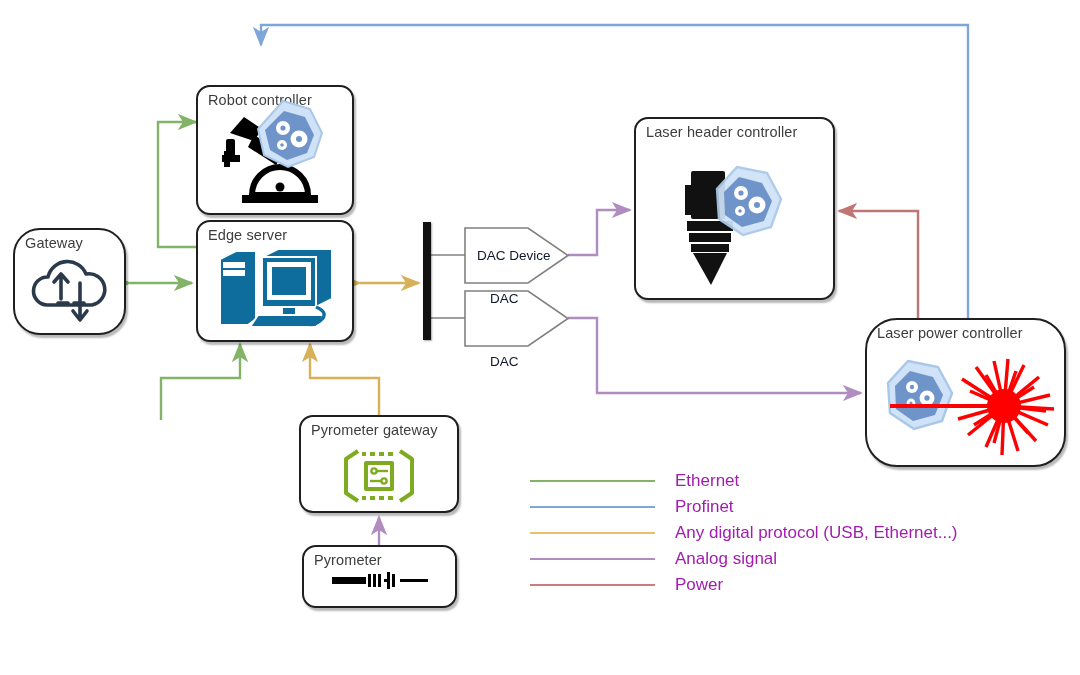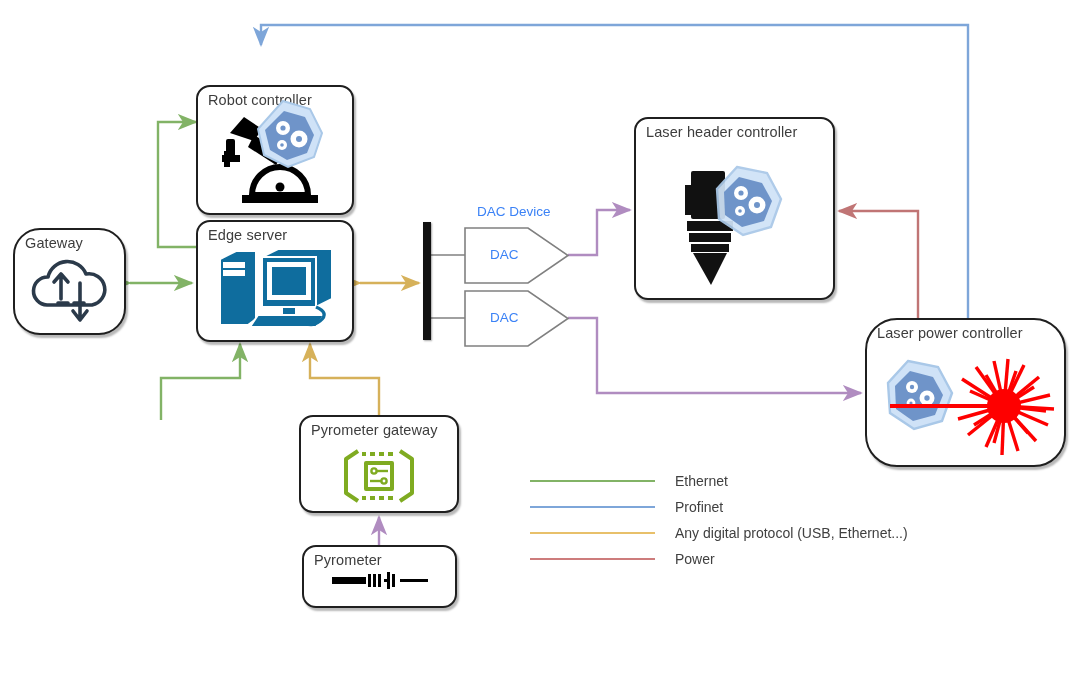--- a/index.html
+++ b/index.html
@@ -5,25 +5,25 @@
   html,body{margin:0;padding:0;background:#ffffff;}
   body{width:1080px;height:675px;overflow:hidden;font-family:"Liberation Sans",sans-serif;}
   #stage{position:relative;width:1080px;height:675px;background:#fff;}
   svg.layer{position:absolute;left:0;top:0;width:1080px;height:675px;}
   .node{position:absolute;box-sizing:border-box;background:#fff;border:2.2px solid #1f1f1f;
         border-radius:14px;box-shadow:2px 3px 2px rgba(0,0,0,.28);}
   .node-label{position:absolute;left:10px;top:5px;font-size:14.5px;color:#3d3d3d;
         letter-spacing:.1px;white-space:nowrap;}
   .node-icon{position:absolute;left:0;right:0;bottom:4px;display:flex;align-items:center;
         justify-content:center;}
-  .dac-label{position:absolute;font-size:13.5px;color:#3b82f6;white-space:nowrap;}
+  .dac-label{position:absolute;font-size:13.5px;color:#0f172a;white-space:nowrap;margin-top:44px;}
   .legend{position:absolute;left:530px;top:468px;}
   .legend-row{display:flex;align-items:center;height:26px;}
   .legend-swatch{width:125px;height:0;border-top:2.6px solid #000;margin-right:20px;}
-  .legend-text{font-size:14px;color:#404040;white-space:nowrap;}
+  .legend-text{font-size:17px;color:#a21caf;white-space:nowrap;}
   .bus{position:absolute;background:#111;box-shadow:1px 1px 2px rgba(0,0,0,.35);}
 </style>
 </head>
 <body>
 
 <div id="stage">
 
   <svg class="layer" viewBox="0 0 1080 675">
     <defs>
       <marker id="ar-green" markerWidth="9" markerHeight="9" refX="7.6" refY="3.6" orient="auto">
@@ -260,18 +260,22 @@
     </div>
     <div class="legend-row">
       <span class="legend-swatch" style="border-top-color:#7ea6d9;"></span>
       <span class="legend-text">Profinet</span>
     </div>
     <div class="legend-row">
       <span class="legend-swatch" style="border-top-color:#e8c06a;"></span>
       <span class="legend-text">Any digital protocol (USB, Ethernet...)</span>
     </div>
     <div class="legend-row">
+      <span class="legend-swatch" style="border-top-color:#b08cc0;"></span>
+      <span class="legend-text">Analog signal</span>
+    </div>
+    <div class="legend-row">
       <span class="legend-swatch" style="border-top-color:#cd7c7c;"></span>
       <span class="legend-text">Power</span>
     </div>
   </div>
 
 </div>
 
 </body></html>

